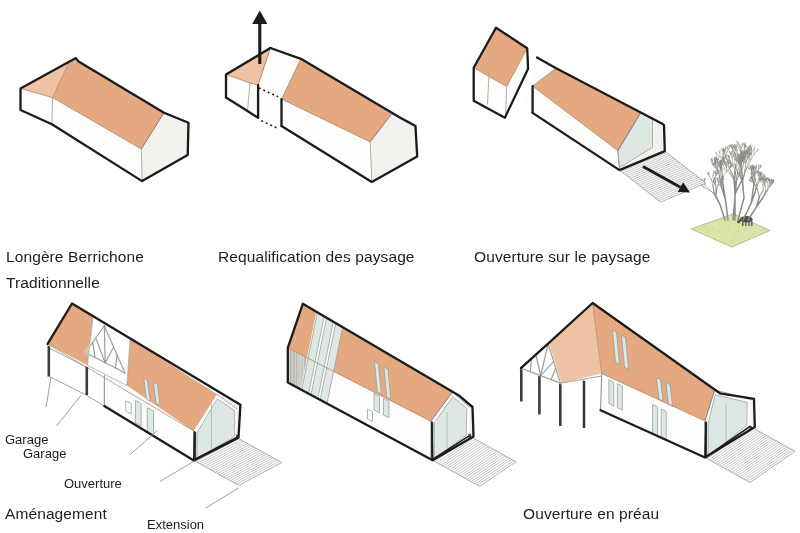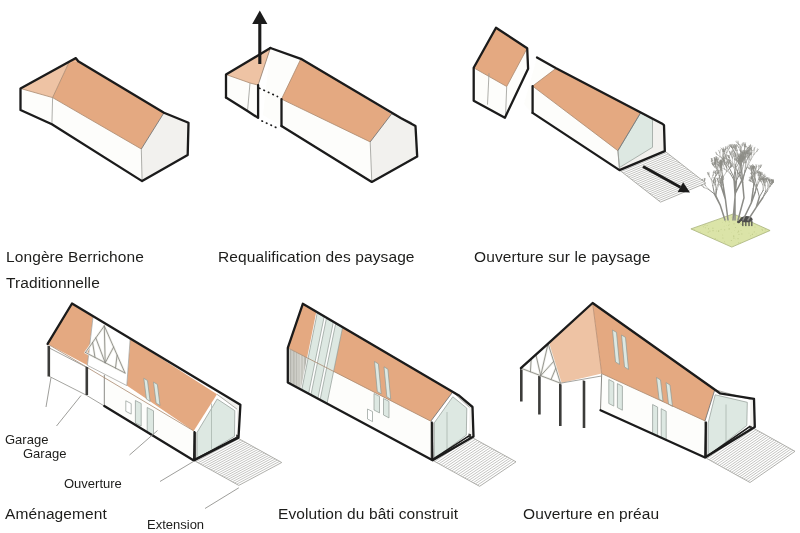--- a/index.html
+++ b/index.html
@@ -249,19 +249,18 @@
           <polyline points="520.9,368.2 548.1,343.6 592.6,303 719.9,393.3 754,398.8 754.8,427 705,457.5 600.5,410.2" fill="none" stroke="var(--c-outline)" stroke-width="2.3" stroke-linejoin="round" stroke-linecap="round"></polyline>
           <line x1="705" y1="457.5" x2="706" y2="421.4" stroke="var(--c-outline)" stroke-width="1.6" stroke-linecap="butt"></line>
           <line x1="706" y1="457" x2="750" y2="426.3" stroke="var(--c-outline)" stroke-width="1.6" stroke-linecap="butt"></line>
         </g>
       </g>
     </svg>
   <div class="caption" style="left:6px;top:244px"><span>Longère Berrichone</span><br><span>Traditionnelle</span></div>
   <div class="caption" style="left:218px;top:244px">Requalification des paysage</div>
   <div class="caption" style="left:474px;top:244px">Ouverture sur le paysage</div>
   <div class="caption" style="left:5px;top:501px">Aménagement</div>
-  <div class="caption" style="left:278px;top:501px">Evolution du bâti construit</div>
   <div class="caption" style="left:523px;top:501px">Ouverture en préau</div>
   <div class="annot" style="left:5px;top:404px">Garage</div>
   <div class="annot" style="left:23px;top:418px">Garage</div>
   <div class="annot" style="left:64px;top:448px">Ouverture</div>
   <div class="annot" style="left:147px;top:489px">Extension</div>
 </div>
 
 </body></html>

